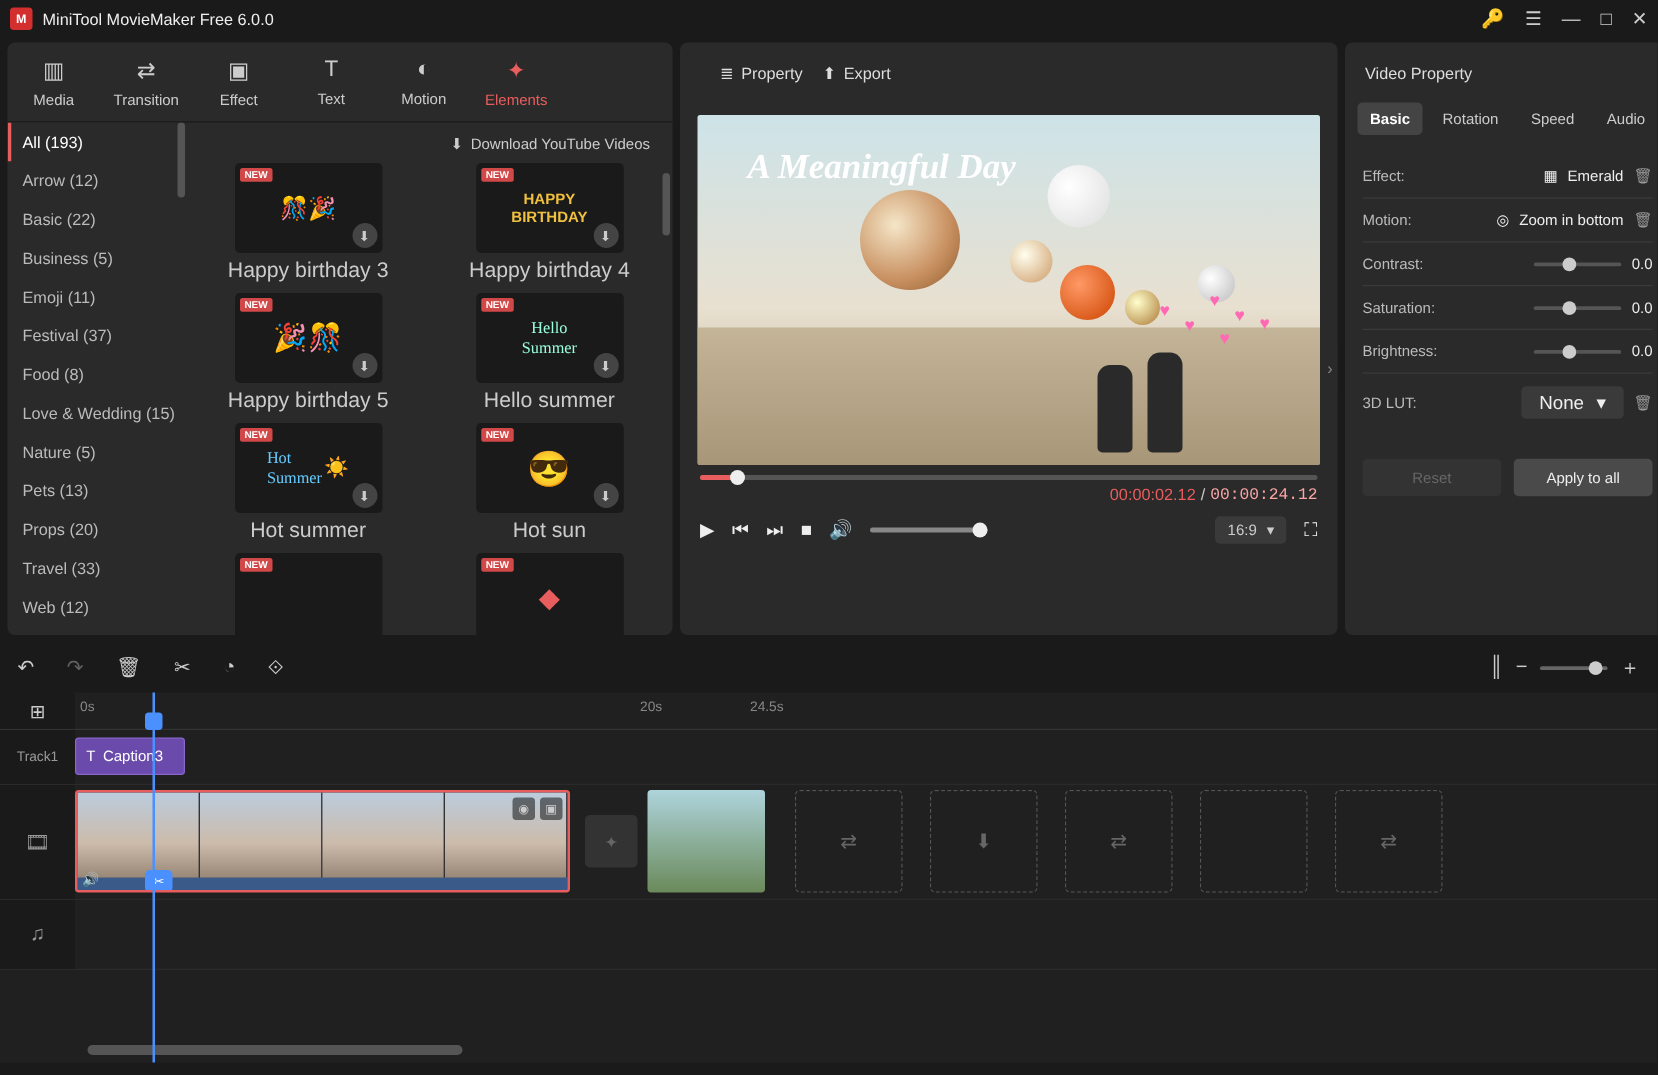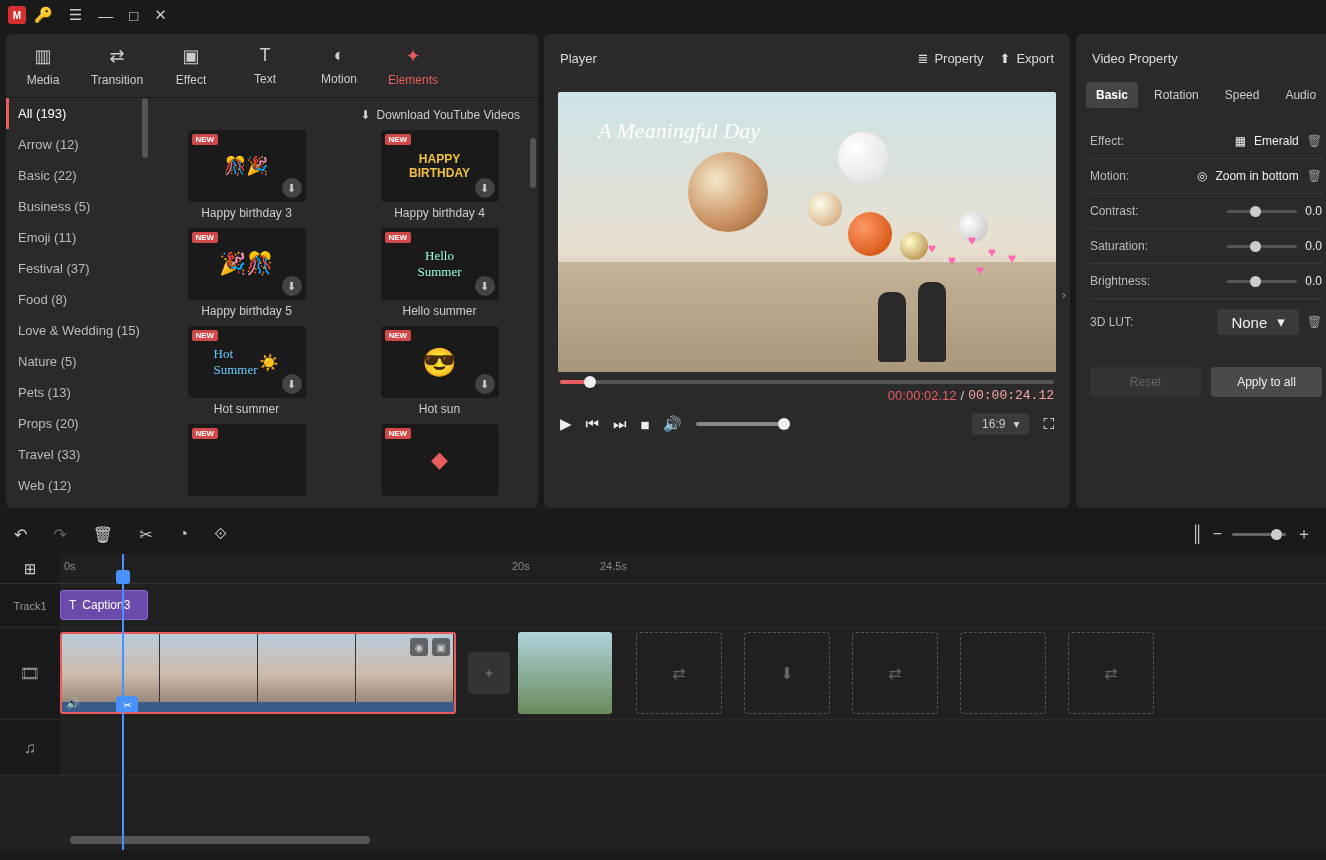--- a/index.html
+++ b/index.html
@@ -29,29 +29,29 @@
 .cat-item.active { color:#fff; border-left: 3px solid #e85d5d; padding-left:9px; background:#2a2a2a;}
 .cat-scroll { position:absolute; right:0; top:0; width:6px; height:60px; background:#555; border-radius:3px;}
 
 .thumbs-area { flex:1; padding: 6px 8px; overflow-y:auto; position:relative;}
 .dl-link { text-align:right; font-size:12px; color:#ccc; padding: 4px 10px 8px; display:flex; justify-content:flex-end; gap:6px; align-items:center;}
 .thumb-grid { display:grid; grid-template-columns: 1fr 1fr; gap: 8px 12px; }
 .thumb-cell { display:flex; flex-direction:column; align-items:center; gap:4px;}
 .thumb { width: 118px; height: 72px; background:#1a1a1a; border-radius:4px; position:relative; display:flex; align-items:center; justify-content:center; overflow:hidden;}
 .thumb .badge { position:absolute; top:4px; left:4px; background:#d14848; color:#fff; font-size:8px; padding:1px 4px; border-radius:2px; font-weight:bold;}
 .thumb .dl { position:absolute; bottom:4px; right:4px; width:20px; height:20px; background:#444; border-radius:50%; display:flex; align-items:center; justify-content:center; color:#ccc; font-size:11px;}
-.thumb-label { font-size:12px; color:#ccc; text-align:right;}
+.thumb-label { font-size:17px; color:#ccc; text-align:right;}
 .thumbs-scroll { position:absolute; right:2px; top:40px; width:6px; height:50px; background:#555; border-radius:3px;}
 
 
 .player-header { height:48px; display:flex; align-items:center; padding:0 16px; color:#ddd; }
 .player-header .lbl { flex:1; font-size:13px;}
 .hbtn { display:flex; align-items:center; gap:6px; margin-left:16px; cursor:pointer; color:#ddd;}
 .preview { margin: 10px auto 8px; width: 498px; height: 280px; background: linear-gradient(to bottom, #cde3e8 0%, #e8e0d0 55%, #b8a68c 100%); position:relative; border-radius:2px; overflow:hidden;}
-.preview .caption { position:absolute; top:26px; left:40px; color:#fff; font-style:italic; font-weight:normal; font-size:22px; font-family: Georgia, serif; text-align: center;}
+.preview .caption { position:absolute; top:26px; left:40px; color:#fff; font-style:italic; font-weight:bold; font-size:28px; font-family: Georgia, serif; text-align: center;}
 .balloon { position:absolute; border-radius:50%; }
 .b1{width:80px;height:80px;top:60px;left:130px;background:radial-gradient(circle at 35% 35%,#f5e6c8,#c89060 60%,#8b5a2b);}
 .b2{width:50px;height:50px;top:40px;left:280px;background:radial-gradient(circle at 35% 35%,#fff,#ddd);}
 .b3{width:34px;height:34px;top:100px;left:250px;background:radial-gradient(circle at 35% 35%,#ffe,#cc9966);}
 .b4{width:44px;height:44px;top:120px;left:290px;background:radial-gradient(circle at 35% 35%,#ff9966,#cc4400);}
 .b5{width:28px;height:28px;top:140px;left:342px;background:radial-gradient(circle at 35% 35%,#ffc,#aa7733);}
 .b6{width:30px;height:30px;top:120px;left:400px;background:radial-gradient(circle at 35% 35%,#fff,#bbb);}
 .ground{position:absolute;bottom:0;left:0;right:0;height:110px;background:linear-gradient(#c4b498,#a89678);}
 .person{position:absolute; bottom:10px; width:28px; height:70px; background:#2a2a2a; border-radius:10px 10px 4px 4px;}
 .p1{left:320px;} .p2{left:360px; height:80px;}
@@ -123,20 +123,21 @@
 .trans-box{position:absolute; top:24px; left:408px; width:42px; height:42px; background:#333; border-radius:4px; display:flex; align-items:center; justify-content:center; color:#666;}
 .vid-clip2{position:absolute; top:4px; left:458px; width:94px; height:82px; background:linear-gradient(#aed4dc,#6a8a5a); border-radius:3px;}
 .empty-slot{position:absolute; top:4px; height:82px; width:86px; border:1px dashed #555; border-radius:4px; display:flex; align-items:center; justify-content:center; color:#666; font-size:16px;}
 .tl-hscroll{position:absolute; bottom:6px; left:70px; width:300px; height:8px; background:#555; border-radius:4px;}
 </style>
 </head>
 <body>
 
 <div class="titlebar">
   <div class="logo">M</div>
+  <div class="title">MiniTool MovieMaker Free 6.0.0</div>
   <div class="win-btns">
     <span class="key-icon">🔑</span>
     <span>☰</span>
     <span>―</span>
     <span>□</span>
     <span>✕</span>
   </div>
 </div>
 
 <div class="main-grid">
@@ -255,21 +256,20 @@
               </div>
           </div>
         </div>
         <div class="thumbs-scroll"></div>
       </div>
     </div>
   </div>
 
   <div class="panel" style="position:relative">
     <div class="player-header">
-      <div class="lbl">Player</div>
       <div class="hbtn">
           <span>≣</span>
           <span>Property</span>
         </div>
       <div class="hbtn">
           <span>⬆</span>
           <span>Export</span>
         </div>
     </div>
     <div class="preview">

